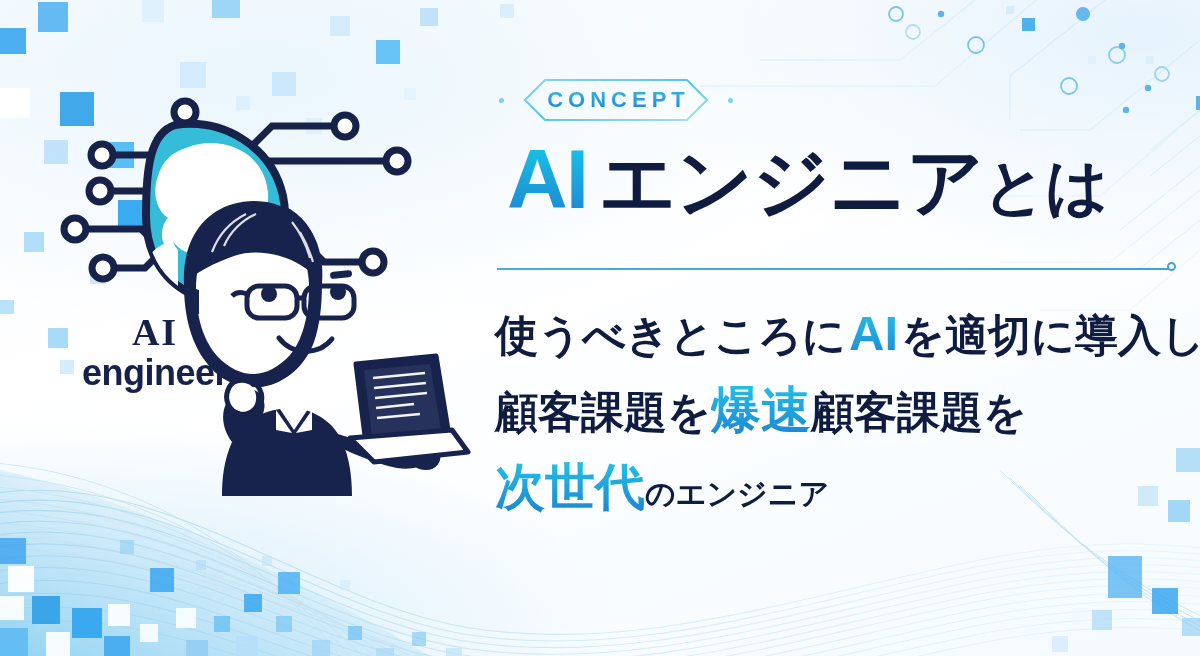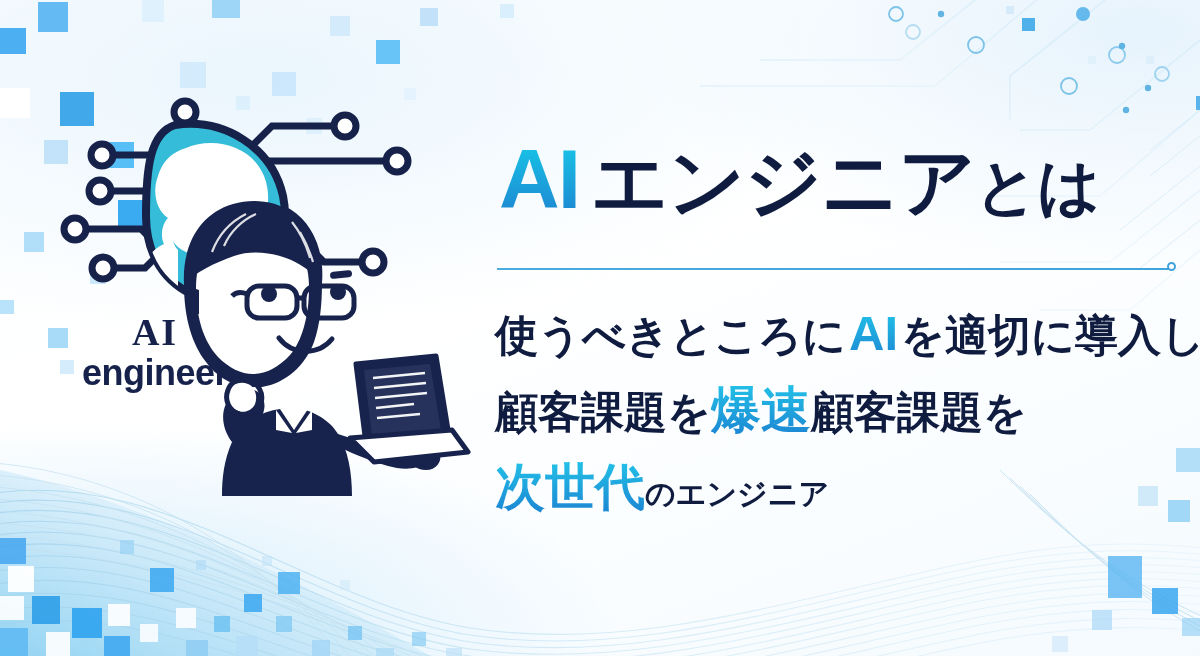--- a/index.html
+++ b/index.html
@@ -74,21 +74,21 @@
     letter-spacing: 5px;
     padding-left: 5px;
     background: linear-gradient(180deg, #3fb8e0 0%, #1b82cf 100%);
     -webkit-background-clip: text;
     background-clip: text;
     color: transparent;
   }
 
   .headline {
     position: absolute;
-    left: 4px;
+    left: 12px;
     top: 134px;
     font-size: 76px;
     font-weight: 800;
     line-height: 1.08;
     white-space: nowrap;
     color: #0f1c3f;
     letter-spacing: -1px;
   }
   .headline .ai {
     font-size: 84px;
@@ -499,20 +499,35 @@
     </svg>
 
     <div class="ai-engineer-text">
       <span class="l1">AI</span>
       <span class="l2">engineer</span>
     </div>
   </div>
 
   <div class="content">
 
+    <div class="concept-badge">
+      <span class="dot left"></span>
+      <svg class="hex" viewBox="0 0 186 44" preserveAspectRatio="none" xmlns="http://www.w3.org/2000/svg">
+        <defs>
+          <linearGradient id="hexStroke" x1="0" y1="0" x2="1" y2="1">
+            <stop offset="0%" stop-color="#8ad6ea"></stop>
+            <stop offset="50%" stop-color="#57c3e2"></stop>
+            <stop offset="100%" stop-color="#a9e2f0"></stop>
+          </linearGradient>
+        </defs>
+        <path d="M22,2 L164,2 L184,22 L164,42 L22,42 L2,22 Z" fill="none" stroke="url(#hexStroke)" stroke-width="2"></path>
+      </svg>
+      <span class="concept-label">CONCEPT</span>
+      <span class="dot right"></span>
+    </div>
 
     <div class="headline">
       <span class="ai">AI</span><span>エンジニア</span><span class="suffix">とは</span>
     </div>
 
     <div class="divider"></div>
     <div class="divider-end"></div>
 
     <div class="lede">
       <div><span>使うべきところに</span><span class="hl-ai">AI</span><span>を適切に導入し、</span></div>

